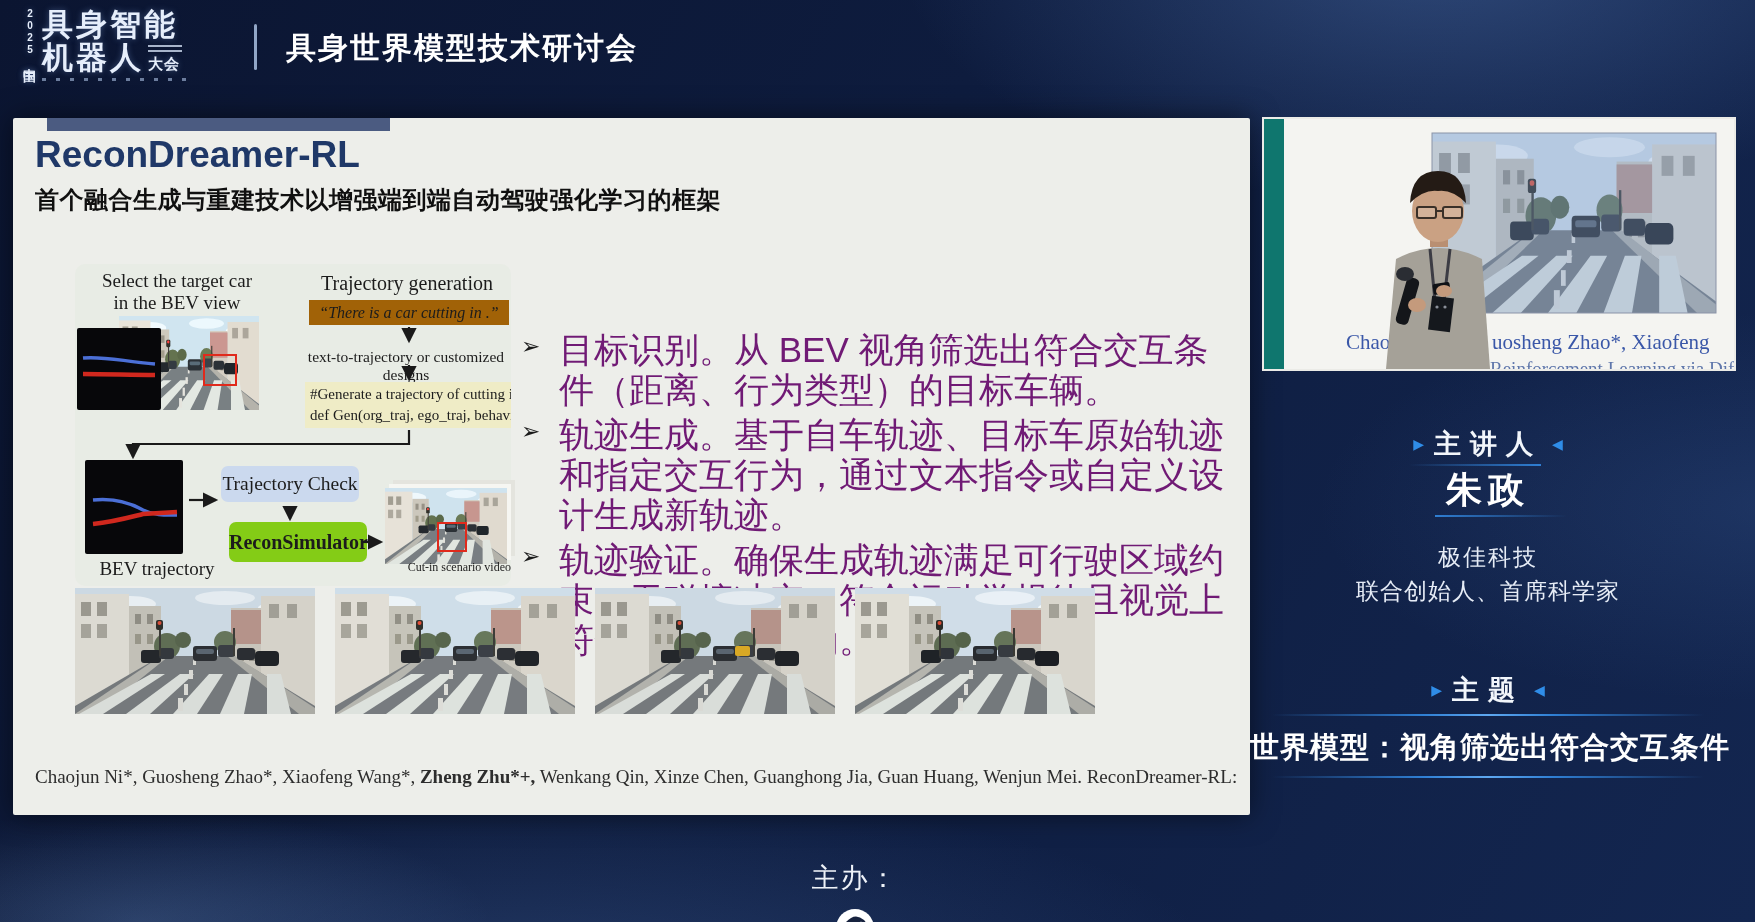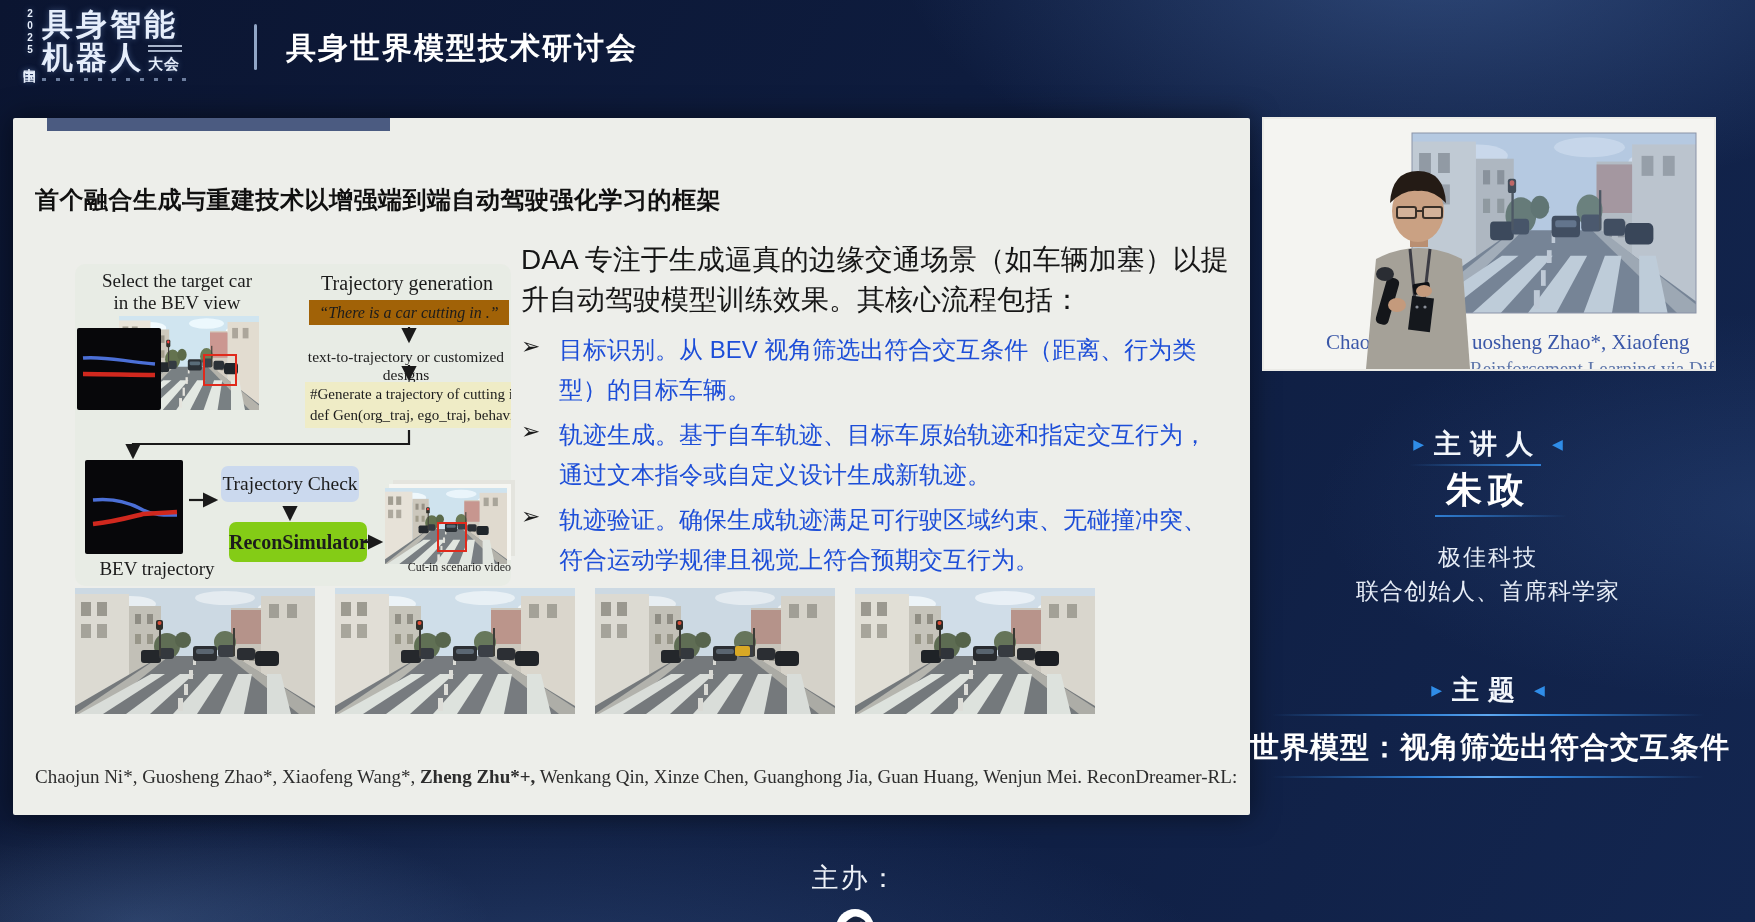--- a/index.html
+++ b/index.html
@@ -61,36 +61,36 @@
     box-shadow:4px -4px 0 #f6f6f2, 8px -8px 0 #e4e4de;}
   .cutin svg.street-use{filter:saturate(1.3) hue-rotate(-6deg) brightness(1.04);}
   .redbox{position:absolute;border:2.5px solid #e02a1c;}
   svg.street-use{display:block;width:100%;height:100%;}
 
   
   .para{position:absolute;left:508px;top:122px;width:712px;font-size:28px;line-height:40px;color:#161616;}
   .bullets{position:absolute;left:508px;top:212px;width:712px;}
   .bullet{display:flex;margin-bottom:5px;}
   .bullet .mk{width:38px;font-size:23px;color:#1a1a1a;padding-top:3px;}
-  .bullet .tx{width:670px;font-size:24px;line-height:40px;color:#1d4ed8;}
+  .bullet .tx{width:670px;font-size:35px;line-height:40px;color:#701a75;}
 
   
   .img-row{position:absolute;left:62px;top:470px;display:flex;gap:20px;}
   .street-img{position:relative;width:240px;height:126px;overflow:hidden;background:#9aa4ab;}
   .img-v2 svg.street-use{filter:saturate(1.08) brightness(1.02);}
   .img-v4 svg.street-use{filter:contrast(1.05);}
   .taxi{position:absolute;left:140px;top:58px;width:15px;height:10px;background:#d8a825;border-radius:2px;}
 
   
   .citation{position:absolute;left:22px;top:646px;width:1200px;font-family:"Liberation Serif","DejaVu Serif",serif;
     font-size:19px;line-height:26px;color:#2d2d2d;}
   .citation .ln{white-space:nowrap;}
 
   
-  .video{position:absolute;left:1262px;top:117px;width:450px;height:250px;border:2px solid #ebebe7;background:#ec4899;}
+  .video{position:absolute;left:1262px;top:117px;width:450px;height:250px;border:2px solid #ebebe7;background:#0f766e;padding-left:20px;}
   .side{position:absolute;left:1238px;width:500px;text-align:center;color:#fff;}
   .sec-label{display:flex;align-items:center;justify-content:center;font-size:27px;font-weight:bold;letter-spacing:9px;color:#f2f6fb;}
   .sec-label .tri{font-size:14px;letter-spacing:0;color:#2f8de8;margin:0 10px;}
   .name-row{display:flex;align-items:center;justify-content:center;}
   .hline-l,.hline-r{width:132px;height:2px;}
   .hline-l{background:linear-gradient(to right,transparent,#2f7fd4);margin-right:26px;}
   .hline-r{background:linear-gradient(to left,transparent,#2f7fd4);margin-left:26px;}
   .speaker-name{font-size:36px;font-weight:900;letter-spacing:6px;color:#ffffff;}
   .company{font-size:23px;color:#e6ecf6;letter-spacing:2px;}
   .sp-title{font-size:23px;color:#e6ecf6;letter-spacing:1px;}
@@ -176,20 +176,21 @@
       </div>
       <div class="logo-dots"></div>
     </div>
   </div>
   <div class="hdr-sep"></div>
   <div class="event-title">具身世界模型技术研讨会</div>
 </div>
 
 <div class="slide">
   <div class="accent-bar"></div>
+  <div class="slide-title">ReconDreamer-RL</div>
   <div class="slide-subtitle">首个融合生成与重建技术以增强端到端自动驾驶强化学习的框架</div>
 
   <div class="diagram">
     <div class="dg dg-select">
       <div>Select the target car</div>
       <div>in the BEV view</div>
     </div>
     <div class="dg dg-trajgen">Trajectory generation</div>
     <div class="dg dg-quote">“There is a car cutting in .”</div>
     <div class="dg dg-ttt">text-to-trajectory or customized designs</div>
@@ -238,21 +239,20 @@
         <line x1="334" y1="63" x2="334" y2="77" marker-end="url(#ah)"></line>
         <line x1="334" y1="101" x2="334" y2="115" marker-end="url(#ah)"></line>
         <path d="M334,166 L334,180 L58,180 L58,193" marker-end="url(#ah)"></path>
         <line x1="114" y1="236" x2="141" y2="236" marker-end="url(#ah)"></line>
         <line x1="215" y1="242" x2="215" y2="255" marker-end="url(#ah)"></line>
         <line x1="288" y1="278" x2="306" y2="278" marker-end="url(#ah)"></line>
       </g>
     </svg>
   </div>
 
-  <div class="para">DAA 专注于生成逼真的边缘交通场景（如车辆加塞）以提升自动驾驶模型训练效果。其核心流程包括：</div>
   <div class="bullets">
     <div class="bullet">
       <span class="mk">➢</span>
       <span class="tx">目标识别。从 BEV 视角筛选出符合交互条件（距离、行为类型）的目标车辆。</span>
     </div>
     <div class="bullet">
       <span class="mk">➢</span>
       <span class="tx">轨迹生成。基于自车轨迹、目标车原始轨迹和指定交互行为，通过文本指令或自定义设计生成新轨迹。</span>
     </div>
     <div class="bullet">

